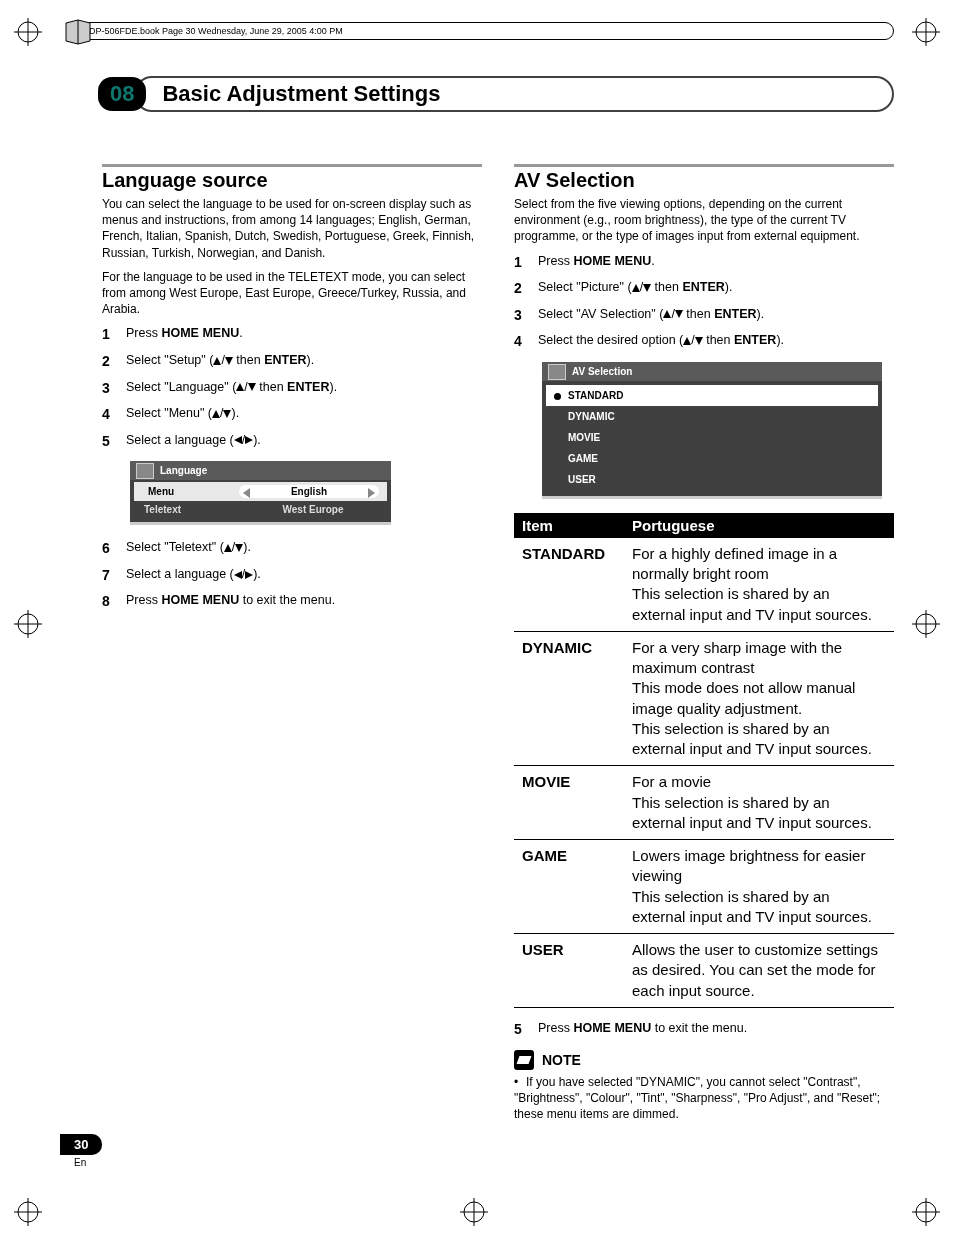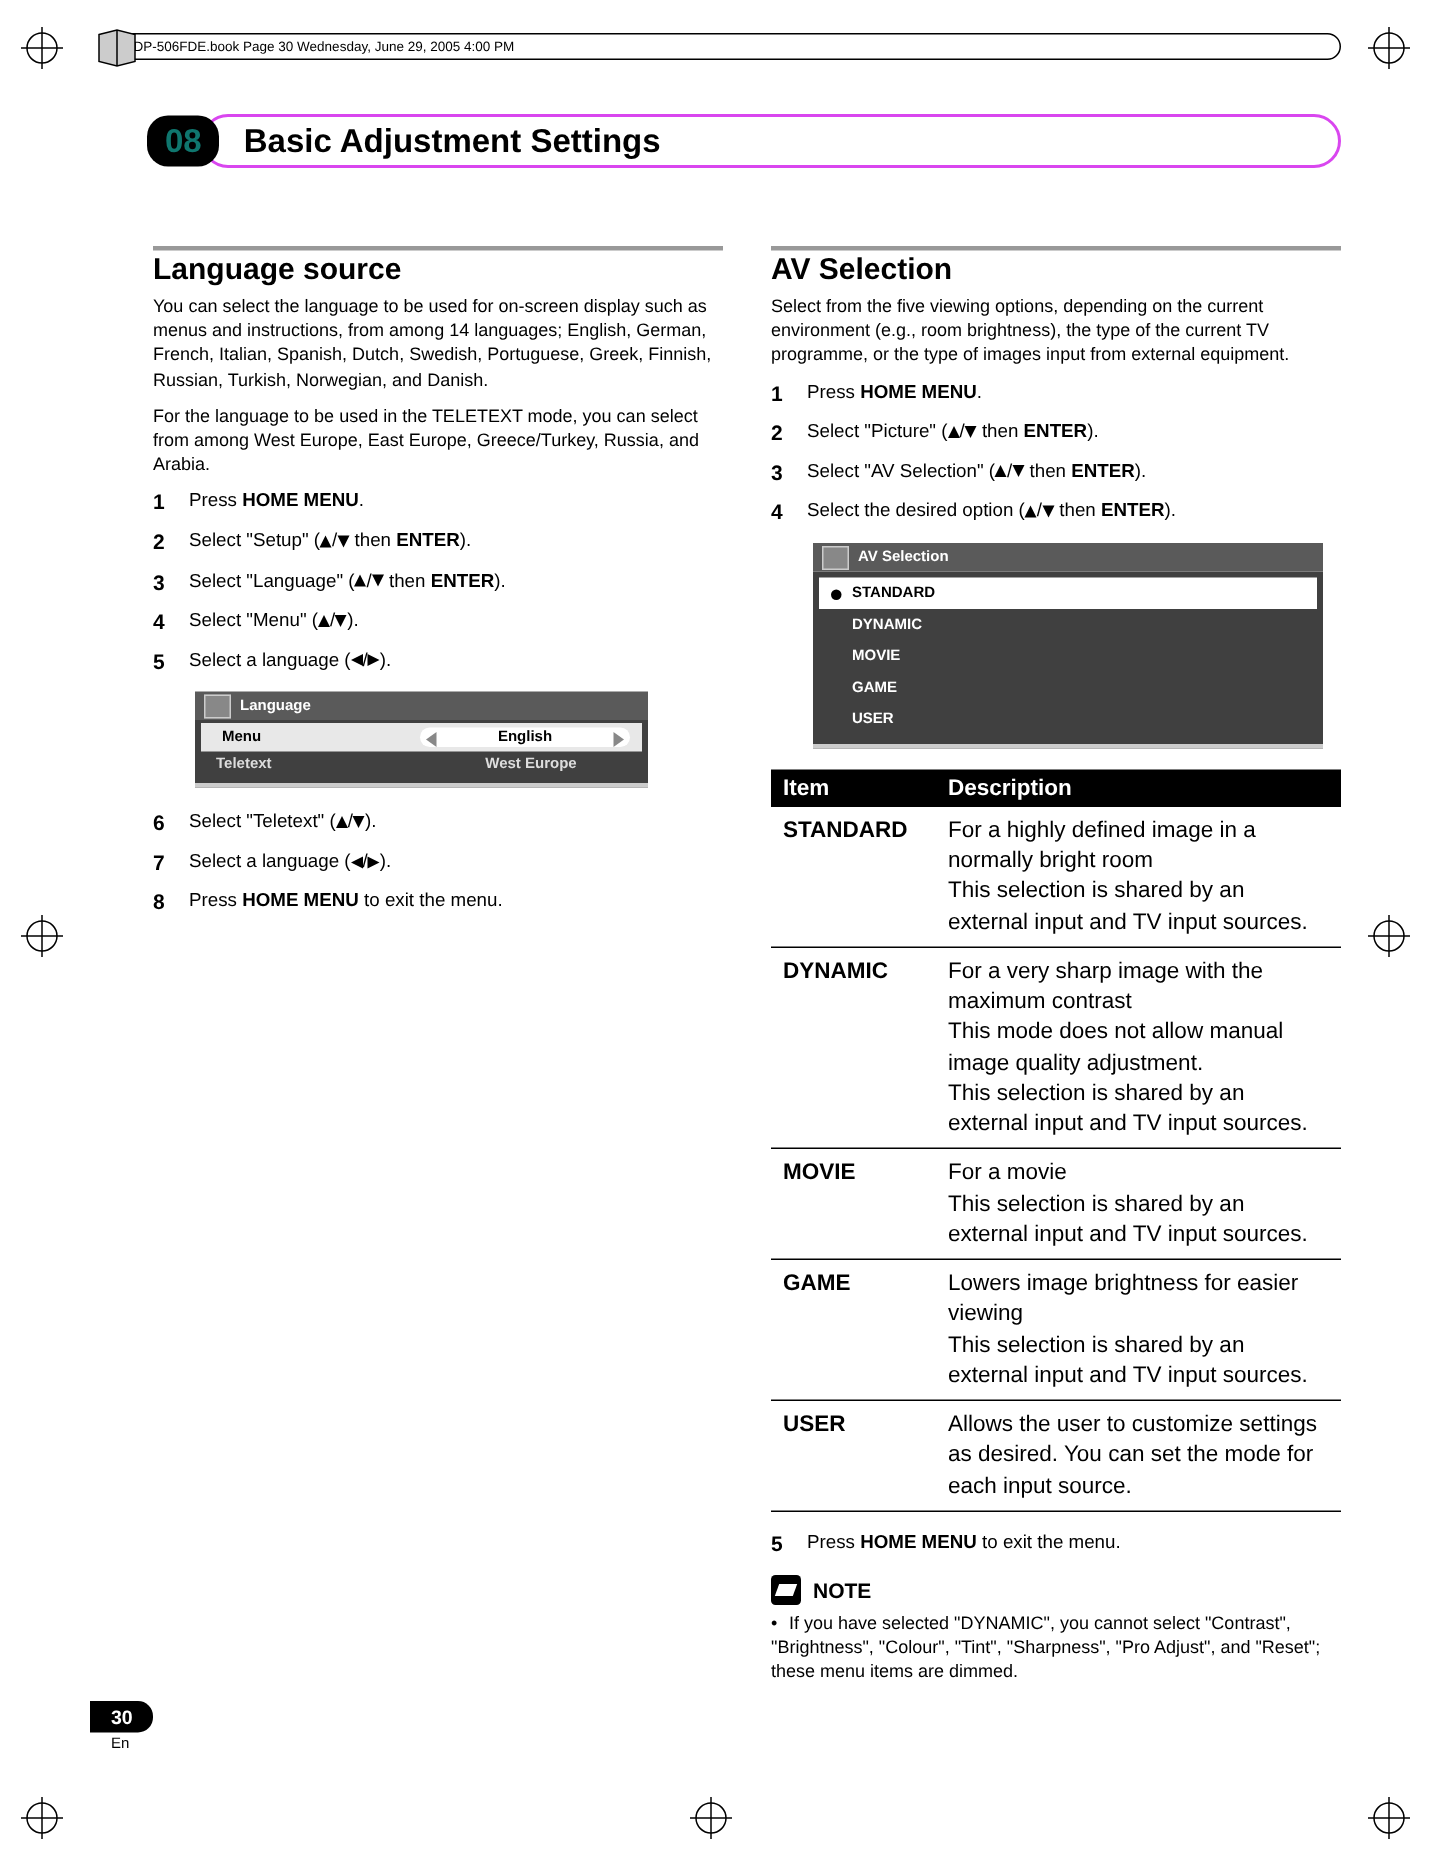--- a/index.html
+++ b/index.html
@@ -68,21 +68,21 @@
     font-weight: bold;
     font-size: 22px;
     padding: 4px 12px;
     border-radius: 14px;
     margin-right: 6px;
     position: relative;
     z-index: 2;
   }
   .chapter-title-wrap {
     flex: 1;
-    border: 2px solid #d946ef;
+    border: 2px solid #404040;
     border-radius: 18px;
     padding: 3px 16px 3px 16px;
     margin-left: -18px;
     position: relative;
     z-index: 1;
     background: #fff;
   }
   .chapter-title {
     font-size: 22px;
     font-weight: bold;
@@ -133,21 +133,21 @@
     width: 0; height: 0;
     vertical-align: middle;
   }
   .arrow-up { border-left: 4px solid transparent; border-right: 4px solid transparent; border-bottom: 8px solid #000; }
   .arrow-down { border-left: 4px solid transparent; border-right: 4px solid transparent; border-top: 8px solid #000; }
   .arrow-left { border-top: 4px solid transparent; border-bottom: 4px solid transparent; border-right: 8px solid #000; }
   .arrow-right { border-top: 4px solid transparent; border-bottom: 4px solid transparent; border-left: 8px solid #000; }
 
   .osd-box {
     margin: 10px 0 14px 28px;
-    width: 302px;
+    width: 261px;
     font-size: 10px;
   }
   .osd-header {
     background: #5a5a5a;
     color: #fff;
     font-weight: bold;
     padding: 4px 8px 4px 30px;
     position: relative;
     font-size: 10px;
   }
@@ -457,21 +457,21 @@
             <div class="av-item">MOVIE</div>
             <div class="av-item">GAME</div>
             <div class="av-item">USER</div>
           </div>
       </div>
 
       <table class="desc-table">
         <thead>
             <tr>
           <th>Item</th>
-          <th>Description</th>
+          <th>Portuguese</th>
         </tr>
           </thead>
         <tbody id="desc-tbody">
             <tr>
               <td>STANDARD</td>
               <td>For a highly defined image in a normally bright room<br>This selection is shared by an external input and TV input sources.</td>
             </tr>
             <tr>
               <td>DYNAMIC</td>
               <td>For a very sharp image with the maximum contrast<br>This mode does not allow manual image quality adjustment.<br>This selection is shared by an external input and TV input sources.</td>

